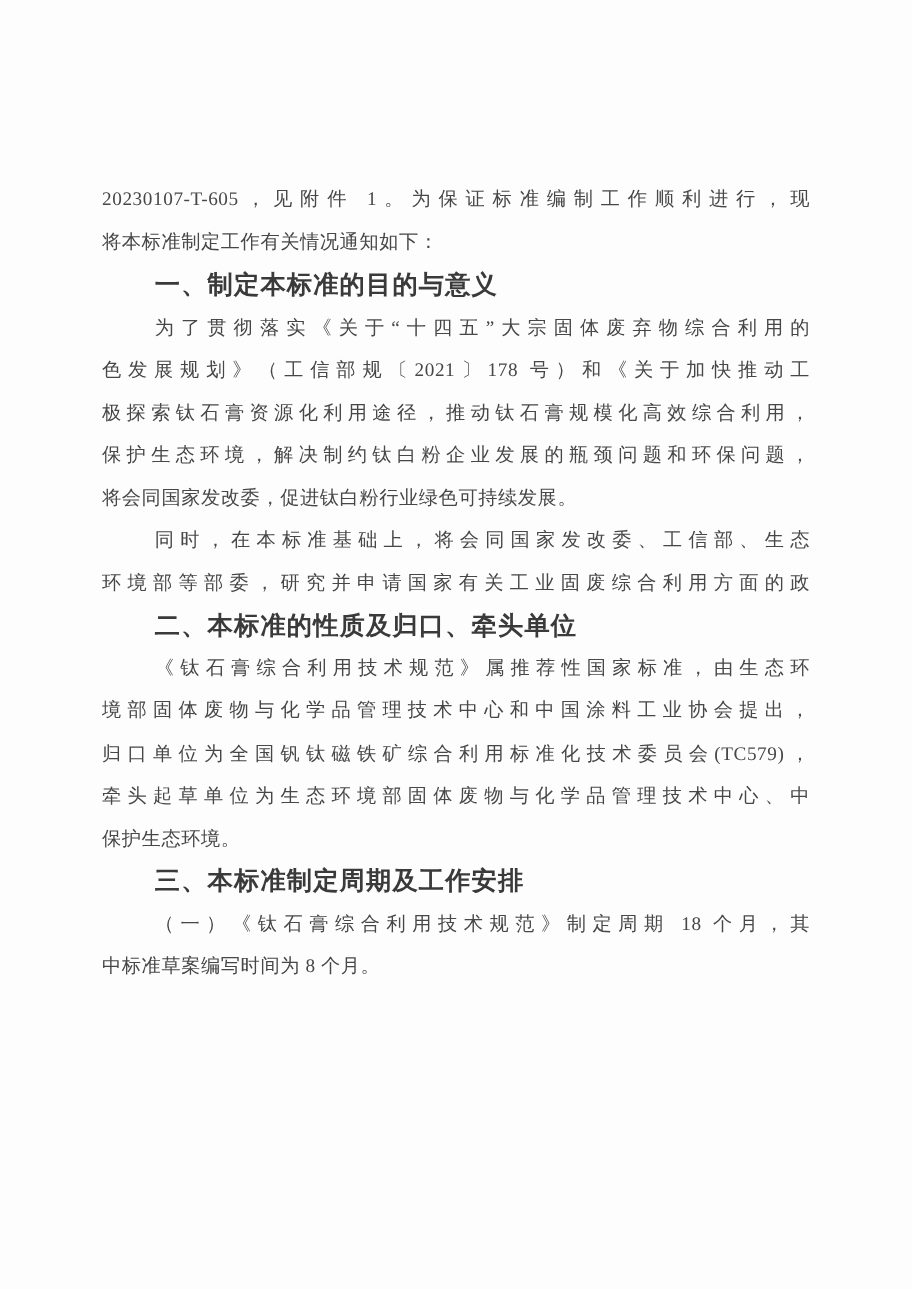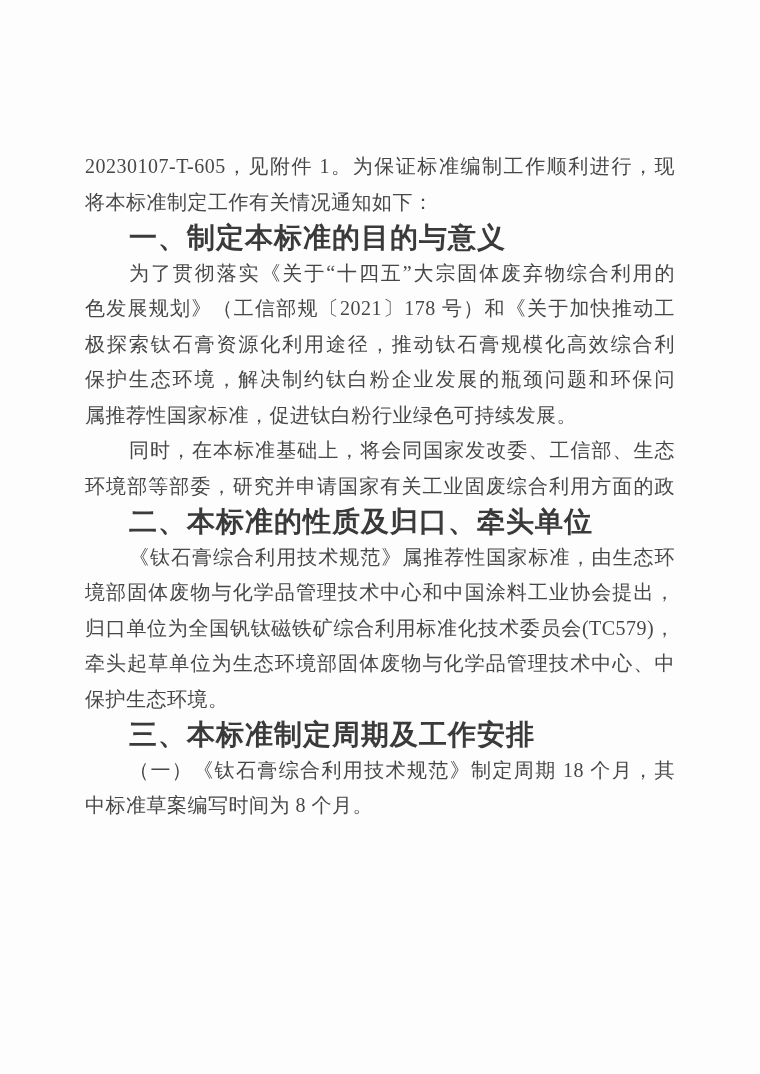--- a/index.html
+++ b/index.html
@@ -22,56 +22,56 @@
   }
   .doc {
     position: absolute;
     left: 85px;
     top: 149px;
     width: 590px;
   }
   .line {
     height: 35.5px;
     line-height: 35.5px;
-    font-size: 20px;
+    font-size: 16px;
     letter-spacing: 0.5px;
     color: var(--body-color, #474747);
     font-family: "Liberation Serif", "DejaVu Serif", serif;
     white-space: nowrap;
     overflow: hidden;
   }
   .line.fill {
     white-space: normal;
     text-align: justify;
     text-align-last: justify;
   }
   .line.indent {
     padding-left: 44px;
   }
   .line.heading {
     font-family: "Liberation Sans", "DejaVu Sans", sans-serif;
     font-weight: bold;
-    font-size: 28px;
+    font-size: 21px;
     letter-spacing: 1px;
     color: var(--heading-color, #3a3a3a);
   }
 </style>
 </head>
 <body>
 
 <div class="page">
   <div class="doc">
     <div class="line fill">20230107-T-605，见附件 1。为保证标准编制工作顺利进行，现</div>
     <div class="line">将本标准制定工作有关情况通知如下：</div>
     <div class="line heading indent">一、制定本标准的目的与意义</div>
     <div class="line fill indent">为了贯彻落实《关于“十四五”大宗固体废弃物综合利用的</div>
     <div class="line fill">色发展规划》（工信部规〔2021〕178 号）和《关于加快推动工</div>
     <div class="line fill">极探索钛石膏资源化利用途径，推动钛石膏规模化高效综合利用，</div>
     <div class="line fill">保护生态环境，解决制约钛白粉企业发展的瓶颈问题和环保问题，</div>
-    <div class="line">属推荐性国家标准，促进钛白粉行业绿色可持续发展。</div>
+    <div class="line">将会同国家发改委，促进钛白粉行业绿色可持续发展。</div>
     <div class="line fill indent">同时，在本标准基础上，将会同国家发改委、工信部、生态</div>
     <div class="line fill">环境部等部委，研究并申请国家有关工业固废综合利用方面的政</div>
     <div class="line heading indent">二、本标准的性质及归口、牵头单位</div>
     <div class="line fill indent">《钛石膏综合利用技术规范》属推荐性国家标准，由生态环</div>
     <div class="line fill">境部固体废物与化学品管理技术中心和中国涂料工业协会提出，</div>
     <div class="line fill">归口单位为全国钒钛磁铁矿综合利用标准化技术委员会(TC579)，</div>
     <div class="line fill">牵头起草单位为生态环境部固体废物与化学品管理技术中心、中</div>
     <div class="line">保护生态环境。</div>
     <div class="line heading indent">三、本标准制定周期及工作安排</div>
     <div class="line fill indent">（一）《钛石膏综合利用技术规范》制定周期 18 个月，其</div>

